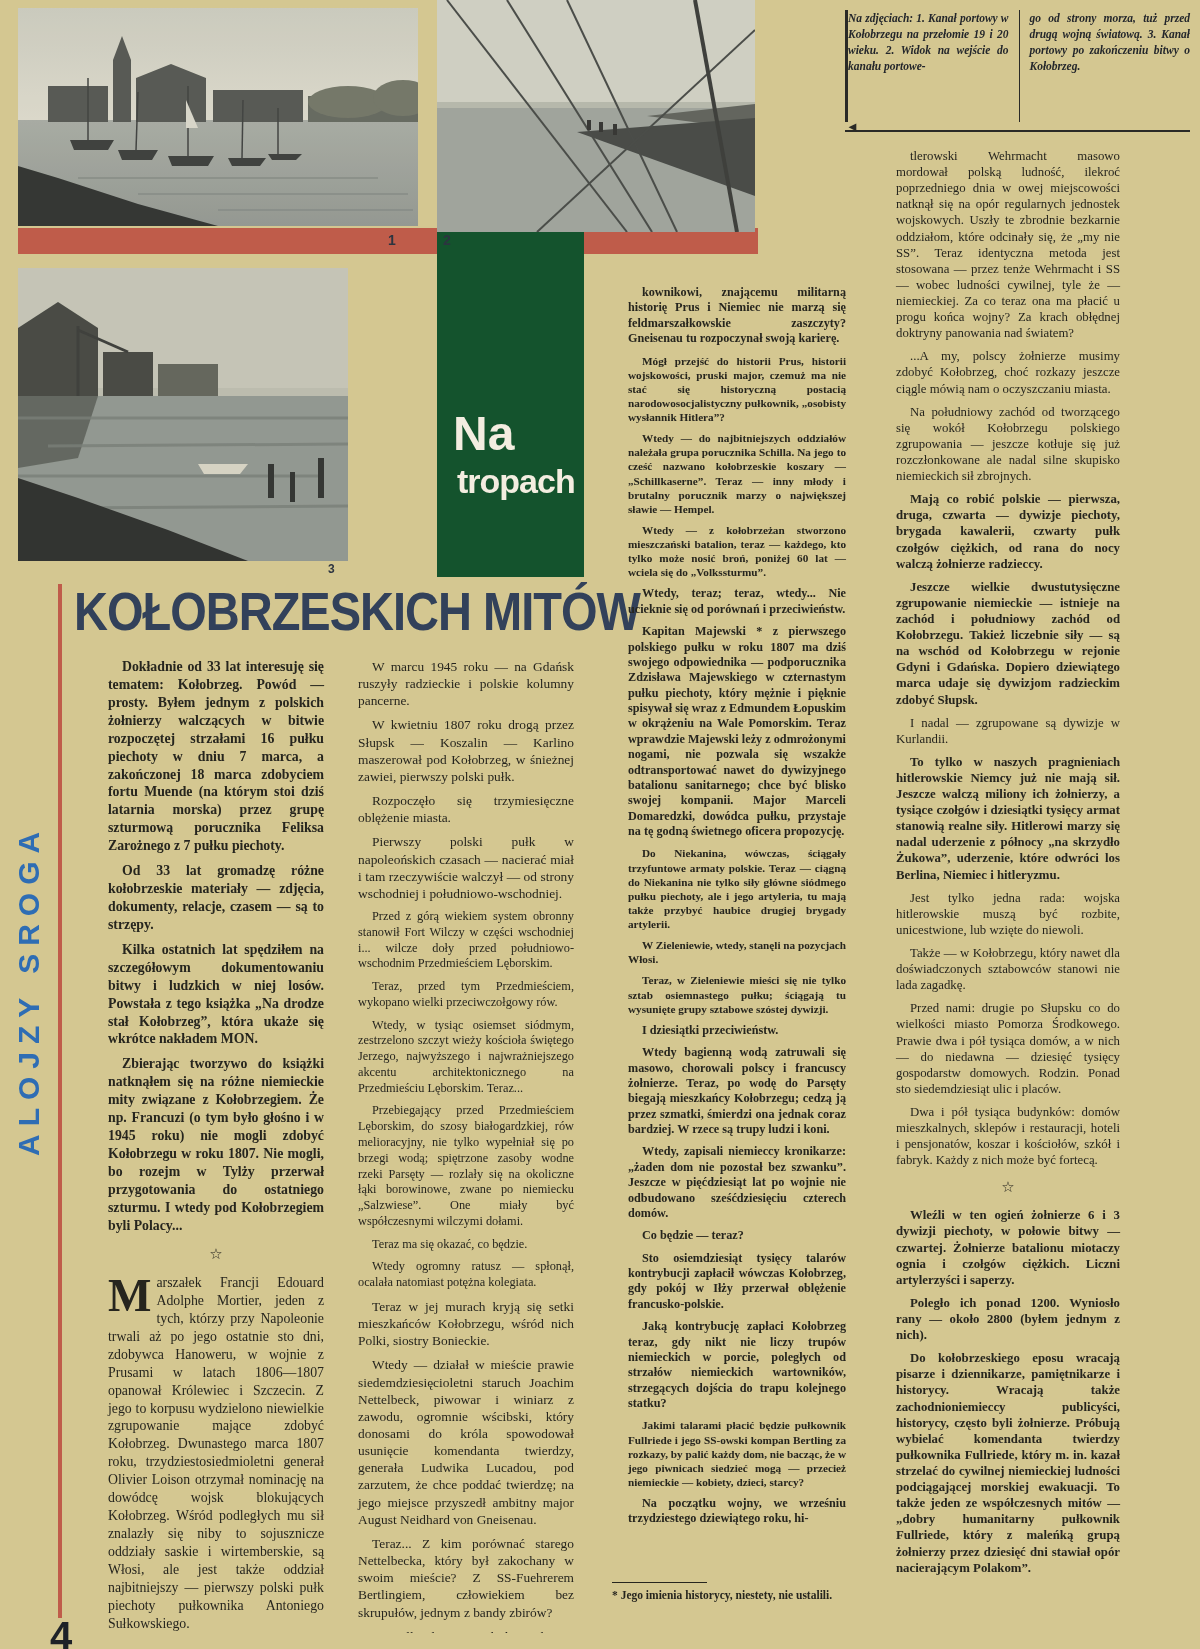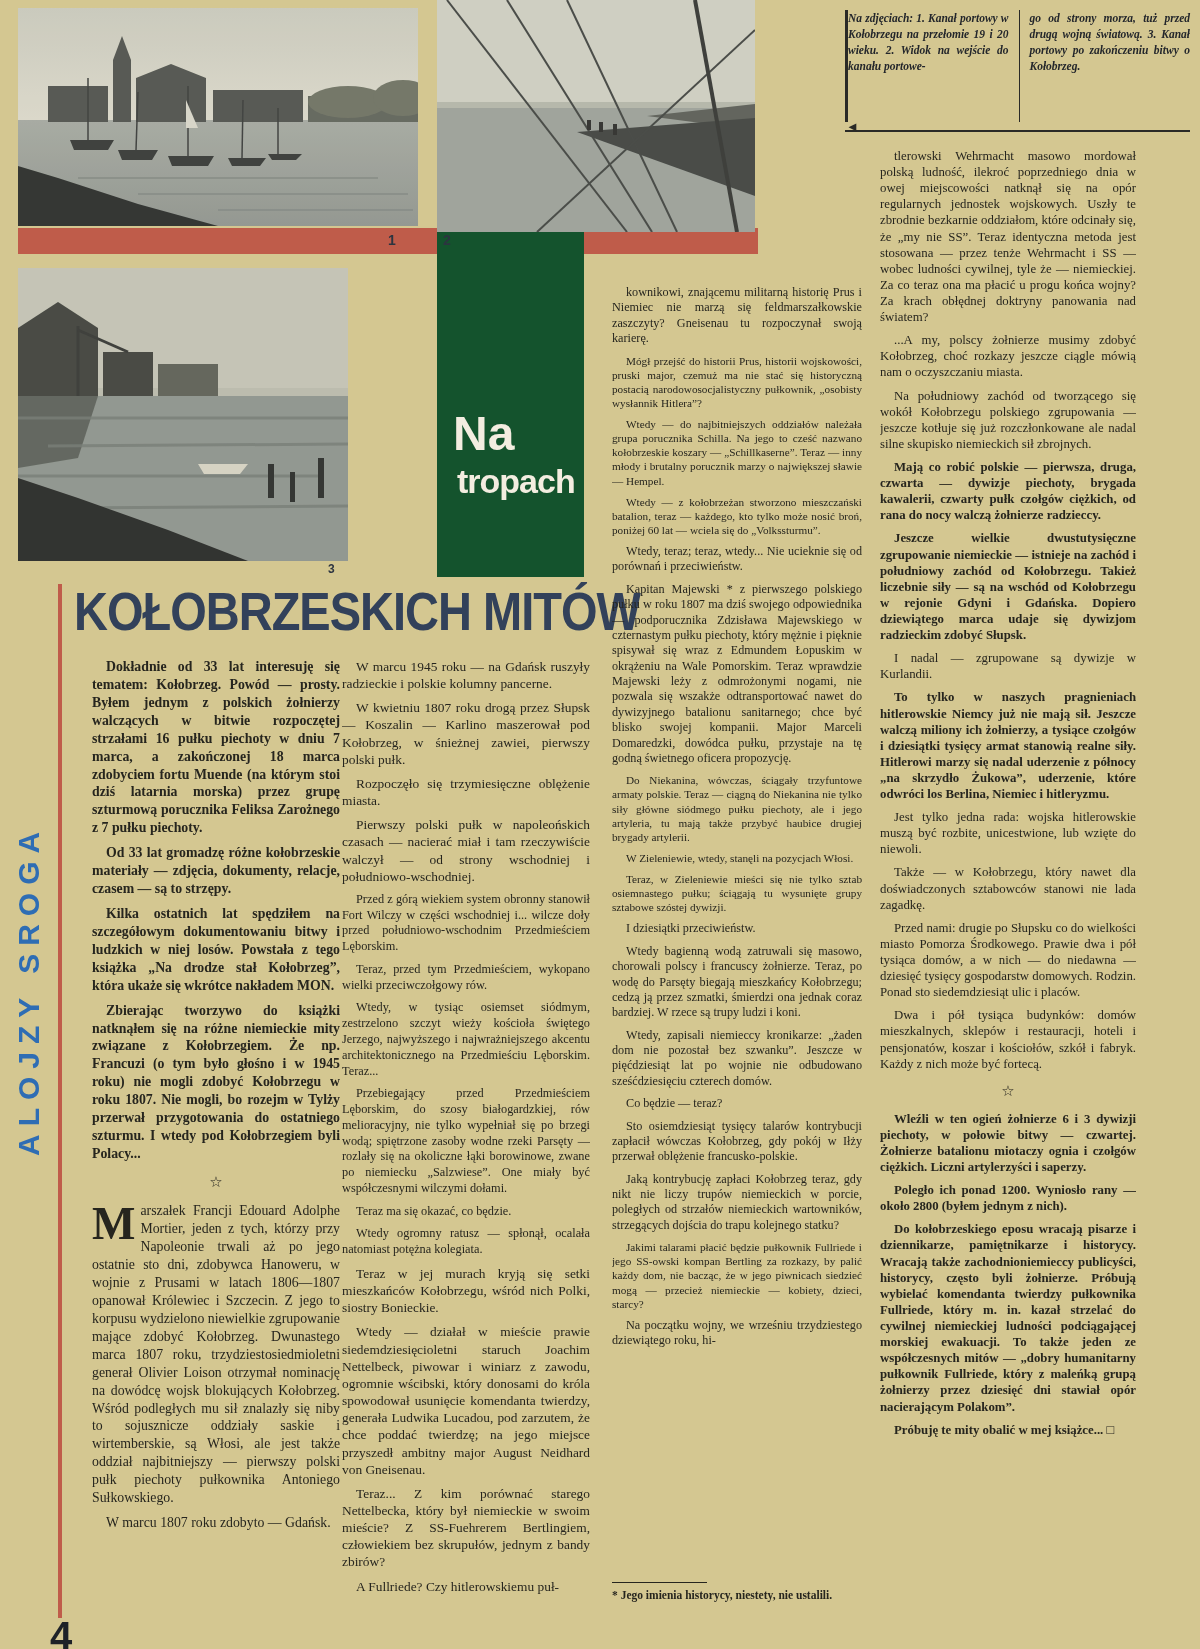--- a/index.html
+++ b/index.html
@@ -36,24 +36,24 @@
   
   .title{position:absolute;left:74px;top:584px;margin:0;white-space:nowrap;
          font:800 47px/1 "Liberation Sans",sans-serif;letter-spacing:-1px;color:#32415a;
          transform:scaleY(1.15);transform-origin:top left;}
   .byline-vertical{position:absolute;left:12px;top:726px;height:430px;
          writing-mode:vertical-rl;transform:rotate(180deg);
          font:800 30px "Liberation Sans",sans-serif;letter-spacing:8px;color:#2e6db4;}
 
   
   .col{position:absolute;text-align:justify;overflow:hidden;hyphens:auto;}
-  .col p{margin:0 0 7px;text-indent:14px;}
+  .col p{margin:0 16px 7px;text-indent:14px;}
   .col-a{left:92px;top:658px;width:248px;height:975px;font-size:13.8px;line-height:1.3;}
   .col-b{left:342px;top:658px;width:248px;height:975px;font-size:13.4px;line-height:1.28;}
-  .col-c{left:612px;top:285px;width:250px;height:1295px;font-size:12.2px;line-height:1.26;}
+  .col-c{left:612px;top:285px;width:250px;height:1295px;font-size:12.2px;line-height:1.26;font-weight:bold;}
   .col-d{left:880px;top:148px;width:256px;height:1438px;font-size:12.8px;line-height:1.26;}
   .col p.b{font-weight:700;}
   .col p.sm{font-size:.92em;}
   .col p.star{text-align:center;text-indent:0;font-size:15px;margin:10px 0;}
   .col p.drop{text-indent:0;}
   .cap{float:left;font:700 46px/0.82 "Liberation Serif",serif;padding:3px 5px 0 0;color:#26251e;}
 
   .fn-rule{position:absolute;left:612px;top:1582px;width:95px;border-top:1px solid #26251e;}
   .footnote{position:absolute;left:612px;top:1588px;width:250px;
             font:700 11.5px/1.35 "Liberation Serif",serif;text-align:justify;}
@@ -212,21 +212,21 @@
       <p>Rozpoczęło się trzymiesięczne oblężenie miasta.</p>
       <p>Pierwszy polski pułk w napoleońskich czasach — nacierać miał i tam rzeczywiście walczył — od strony wschodniej i południowo-wschodniej.</p>
       <p class="sm">Przed z górą wiekiem system obronny stanowił Fort Wilczy w części wschodniej i... wilcze doły przed południowo-wschodnim Przedmieściem Lęborskim.</p>
       <p class="sm">Teraz, przed tym Przedmieściem, wykopano wielki przeciwczołgowy rów.</p>
       <p class="sm">Wtedy, w tysiąc osiemset siódmym, zestrzelono szczyt wieży kościoła świętego Jerzego, najwyższego i najwrażniejszego akcentu architektonicznego na Przedmieściu Lęborskim. Teraz...</p>
       <p class="sm">Przebiegający przed Przedmieściem Lęborskim, do szosy białogardzkiej, rów melioracyjny, nie tylko wypełniał się po brzegi wodą; spiętrzone zasoby wodne rzeki Parsęty — rozlały się na okoliczne łąki borowinowe, zwane po niemiecku „Salzwiese”. One miały być współczesnymi wilczymi dołami.</p>
       <p class="sm">Teraz ma się okazać, co będzie.</p>
       <p class="sm">Wtedy ogromny ratusz — spłonął, ocalała natomiast potężna kolegiata.</p>
       <p>Teraz w jej murach kryją się setki mieszkańców Kołobrzegu, wśród nich Polki, siostry Bonieckie.</p>
       <p>Wtedy — działał w mieście prawie siedemdziesięcioletni staruch Joachim Nettelbeck, piwowar i winiarz z zawodu, ogromnie wścibski, który donosami do króla spowodował usunięcie komendanta twierdzy, generała Ludwika Lucadou, pod zarzutem, że chce poddać twierdzę; na jego miejsce przyszedł ambitny major August Neidhard von Gneisenau.</p>
-      <p>Teraz... Z kim porównać starego Nettelbecka, który był niemieckie w swoim mieście? Z SS-Fuehrerem Bertlingiem, człowiekiem bez skrupułów, jednym z bandy zbirów?</p>
+      <p>Teraz... Z kim porównać starego Nettelbecka, który był zakochany w swoim mieście? Z SS-Fuehrerem Bertlingiem, człowiekiem bez skrupułów, jednym z bandy zbirów?</p>
       <p>A Fullriede? Czy hitlerowskiemu puł-</p>
     </div>
   <div class="col col-c">
       <p>kownikowi, znającemu militarną historię Prus i Niemiec nie marzą się feldmarszałkowskie zaszczyty? Gneisenau tu rozpoczynał swoją karierę.</p>
       <p class="sm">Mógł przejść do historii Prus, historii wojskowości, pruski major, czemuż ma nie stać się historyczną postacią narodowosocjalistyczny pułkownik, „osobisty wysłannik Hitlera”?</p>
       <p class="sm">Wtedy — do najbitniejszych oddziałów należała grupa porucznika Schilla. Na jego to cześć nazwano kołobrzeskie koszary — „Schillkaserne”. Teraz — inny młody i brutalny porucznik marzy o największej sławie — Hempel.</p>
       <p class="sm">Wtedy — z kołobrzeżan stworzono mieszczański batalion, teraz — każdego, kto tylko może nosić broń, poniżej 60 lat — wciela się do „Volkssturmu”.</p>
       <p>Wtedy, teraz; teraz, wtedy... Nie ucieknie się od porównań i przeciwieństw.</p>
       <p>Kapitan Majewski * z pierwszego polskiego pułku w roku 1807 ma dziś swojego odpowiednika — podporucznika Zdzisława Majewskiego w czternastym pułku piechoty, który mężnie i pięknie spisywał się wraz z Edmundem Łopuskim w okrążeniu na Wale Pomorskim. Teraz wprawdzie Majewski leży z odmrożonymi nogami, nie pozwala się wszakże odtransportować nawet do dywizyjnego batalionu sanitarnego; chce być blisko swojej kompanii. Major Marceli Domaredzki, dowódca pułku, przystaje na tę godną świetnego oficera propozycję.</p>
       <p class="sm">Do Niekanina, wówczas, ściągały trzyfuntowe armaty polskie. Teraz — ciągną do Niekanina nie tylko siły główne siódmego pułku piechoty, ale i jego artyleria, tu mają także przybyć haubice drugiej brygady artylerii.</p>

